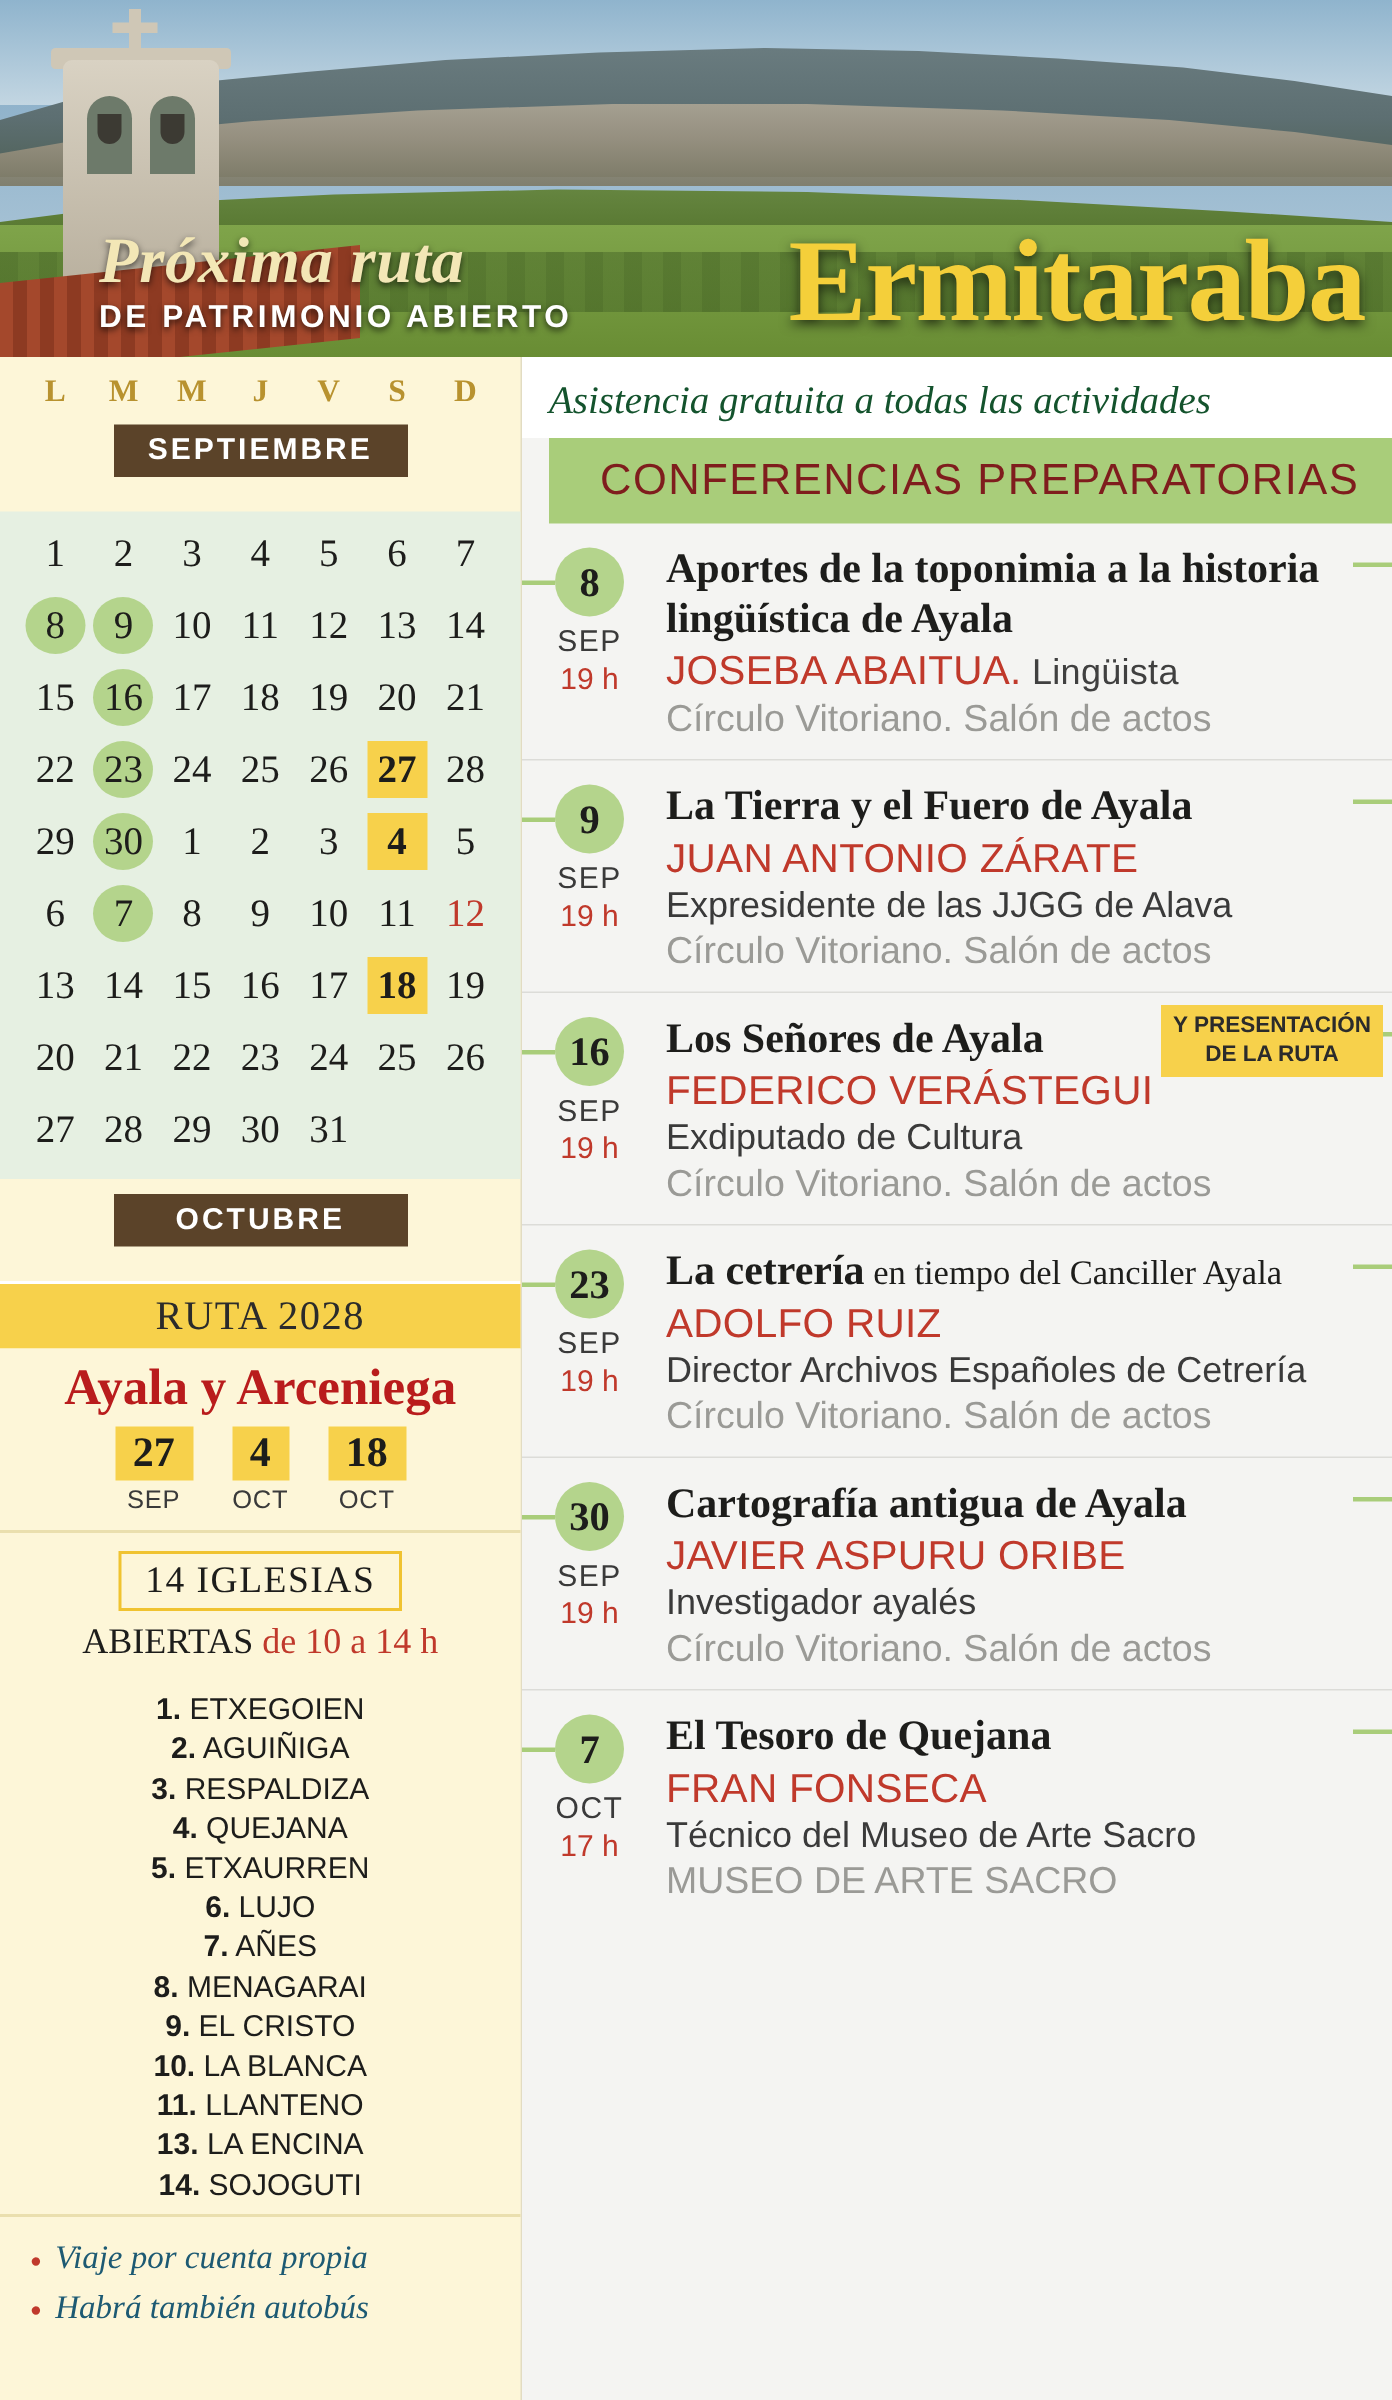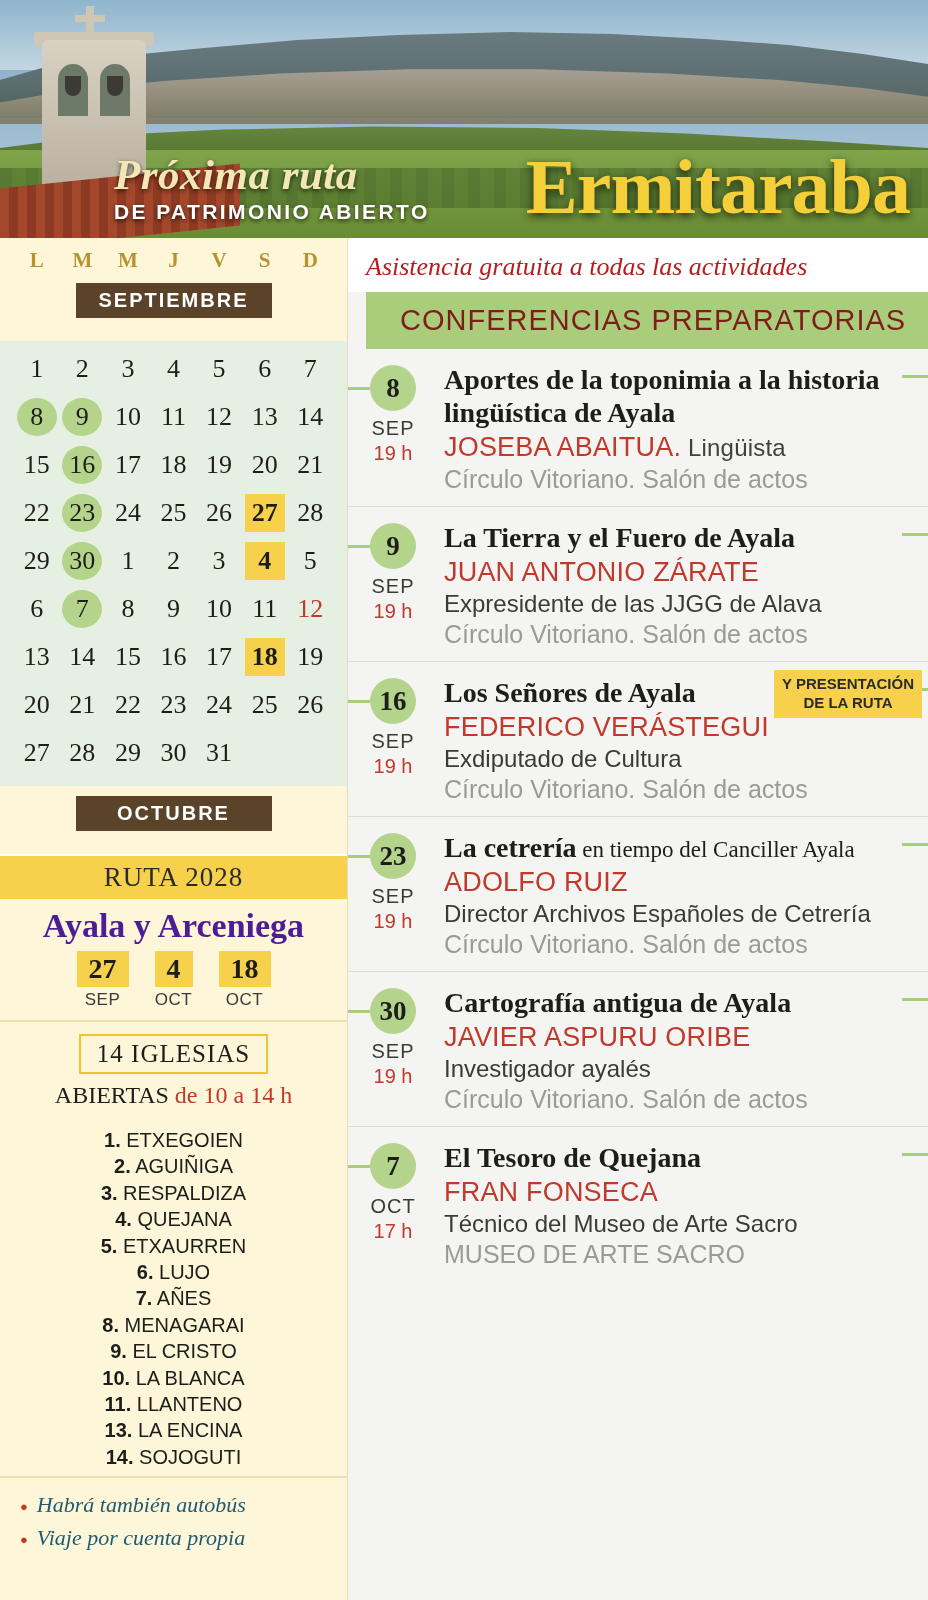--- a/index.html
+++ b/index.html
@@ -82,21 +82,21 @@
   }
   .bf-cross:after {
     content:''; position:absolute; left:-11px; top:9px; width:30px; height:7px; background:#cfc7b6;
   }
   .roof {
     position:absolute; left:0; top:176px; width:240px; height:62px;
     background: repeating-linear-gradient(90deg, #a4482c 0px, #a4482c 9px, #8d3a22 9px, #8d3a22 18px);
     transform: skewY(-6deg);
   }
   .hero-title-wrap {
-    position:absolute; left:0; bottom:14px; width:928px; padding-left:114px;
+    position:absolute; left:0; bottom:14px; width:928px; padding-left:66px;
   }
   .proxima {
     font-family:"Liberation Serif", serif;
     font-size:43px; font-weight:bold; font-style:italic;
     color:#f3e7b6; letter-spacing:.5px;
     text-shadow: 0 2px 5px rgba(0,0,0,.65);
     line-height:1;
   }
   .depatrimonio {
     font-size:21px; font-weight:bold; color:#ffffff; letter-spacing:2.4px;
@@ -141,21 +141,21 @@
   .hl span { background:#f7d14b; border-radius:0; font-weight:bold; }
   .sun { color:#c0392b; }
 
   .ruta-band {
     background:#f7d14b; text-align:center; padding:6px 0; font-size:27px;
     font-family:"Liberation Serif", serif; color:#2b2b2b; letter-spacing:1px;
     border-top:2px solid #fff;
   }
   .ruta-title {
     text-align:center; font-family:"Liberation Serif", serif; font-weight:bold;
-    font-size:34px; color:#4c1d95; padding:8px 0 6px 0; background:#fdf6d8;
+    font-size:34px; color:#b91c1c; padding:8px 0 6px 0; background:#fdf6d8;
   }
   .ruta-dates { display:flex; justify-content:center; gap:26px; background:#fdf6d8; padding-bottom:10px; }
   .rd { text-align:center; }
   .rd-num {
     background:#f7d14b; font-weight:bold; font-size:28px; padding:2px 12px;
     font-family:"Liberation Serif", serif; color:#1d1d1b;
   }
   .rd-mon { font-size:17px; color:#3a3a3a; margin-top:3px; letter-spacing:.5px; }
 
   .iglesias-box {
@@ -183,21 +183,21 @@
     font-family:"Liberation Serif", serif; line-height:1.5;
   }
   .note:before {
     content:'\25CF'; color:#c0392b; font-size:13px; vertical-align:middle; margin-right:9px; font-style:normal;
   }
 
   
   .right { width:580px; background:#f4f4f2; position:relative; }
   .asistencia {
     font-family:"Liberation Serif", serif; font-style:italic; font-size:26px;
-    color:#b91c1c; padding:14px 0 10px 18px; background:#ffffff;
+    color:#14532d; padding:14px 0 10px 18px; background:#ffffff;
   }
   .conf-band {
     background:#a9cd7a; color:#7f1d1d; font-size:29px; letter-spacing:1px;
     padding:12px 0 12px 34px; margin-left:18px;
   }
   .conf-list { padding:0 0 0 0; }
   .conf {
     display:flex; padding:14px 14px 12px 0; border-bottom:1px solid #dcdcd8; position:relative;
   }
   .conf:last-child { border-bottom:none; }
@@ -396,22 +396,22 @@
         <div class="ig-item"><b>7.</b><span> AÑES</span></div>
         <div class="ig-item"><b>8.</b><span> MENAGARAI</span></div>
         <div class="ig-item"><b>9.</b><span> EL CRISTO</span></div>
         <div class="ig-item"><b>10.</b><span> LA BLANCA</span></div>
         <div class="ig-item"><b>11.</b><span> LLANTENO</span></div>
         <div class="ig-item"><b>13.</b><span> LA ENCINA</span></div>
         <div class="ig-item"><b>14.</b><span> SOJOGUTI</span></div>
       </div>
 
     <div class="notes" id="notes">
+        <div class="note">Viaje por cuenta propia</div>
         <div class="note">Habrá también autobús</div>
-        <div class="note">Viaje por cuenta propia</div>
       </div>
   </div>
 
   <div class="right">
     <div class="asistencia">Asistencia gratuita a todas las actividades</div>
     <div class="conf-band">CONFERENCIAS PREPARATORIAS</div>
     <div class="conf-list" id="conf-list">
         <div class="conf">
           <div class="title-rule"></div>
           <div class="cdate">

